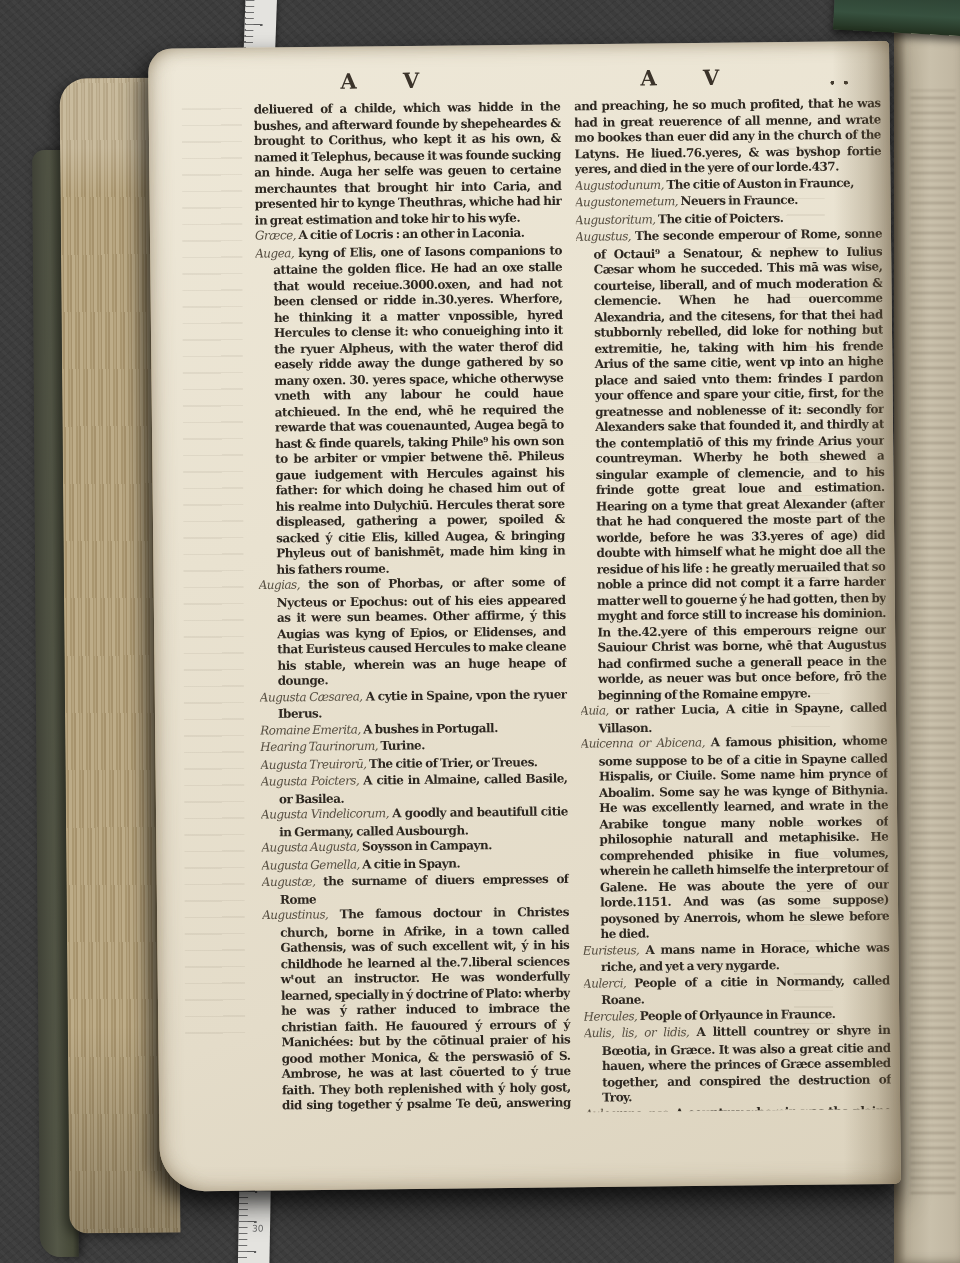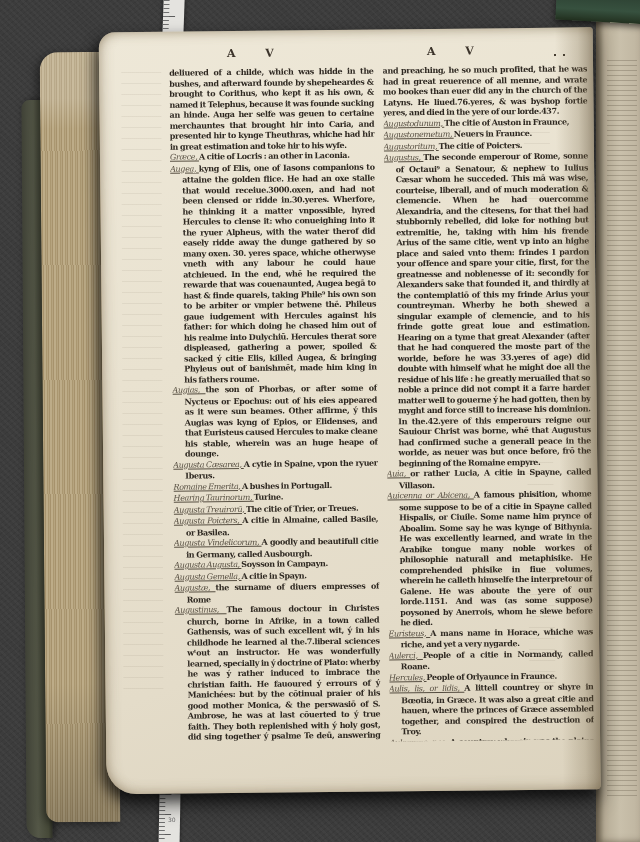--- a/index.html
+++ b/index.html
@@ -62,33 +62,33 @@
         inset 0 -10px 14px -10px rgba(110,92,60,.45);}
   .gutter-shade{position:absolute;right:0;top:0;width:38px;height:100%;
       border-radius:0 3px 4px 0;pointer-events:none;
       background:linear-gradient(90deg, rgba(112,96,66,0) 0%, rgba(112,96,66,.25) 60%, rgba(90,74,48,.5) 100%);}
   .dots{position:absolute;right:26px;top:26px;width:14px;height:3px;
       background:radial-gradient(circle 1.5px at 2px 1.5px,#443c30 0 1.2px,transparent 1.4px),
                  radial-gradient(circle 1.5px at 11px 1.5px,#443c30 0 1.2px,transparent 1.4px);}
 
   
   .running-heads{position:absolute;top:16px;left:0;width:100%;height:16px;}
-  .rh{position:absolute;font-size:11px;font-weight:bold;color:#3b332a;letter-spacing:13px;}
+  .rh{position:absolute;font-size:14px;font-weight:bold;color:#3b332a;letter-spacing:13px;}
   .rh-left{left:128px;}
   .rh-right{left:328px;}
 
   
   .columns{position:absolute;left:70px;top:36px;right:6px;bottom:14px;
       display:flex;gap:9px;}
   .col{width:50%;height:676px;overflow:hidden;
       color:var(--ink,#2e2821);font-size:8px;line-height:10.5px;
       font-weight:bold;letter-spacing:-.35px;word-spacing:-.6px;text-align:justify;}
   .entry{margin:0;padding-left:12px;text-indent:-12px;}
   .entry.no-hang{padding-left:0;text-indent:0;}
-  .head{font-style:italic;font-weight:normal;color:var(--head-ink,#564e41);text-decoration:underline;}
+  .head{font-style:italic;font-weight:normal;color:var(--head-ink,#564e41);}
 
   
   .bleed{position:absolute;pointer-events:none;opacity:.08;
       background:repeating-linear-gradient(to bottom, #5a4e3c 0 1px, transparent 1px 11px);}
   .bleed-a{left:20px;top:40px;width:40px;height:620px;transform:rotate(.4deg);}
   .bleed-b{right:44px;top:60px;width:26px;height:600px;}
 </style>
 </head>
 <body>
 

